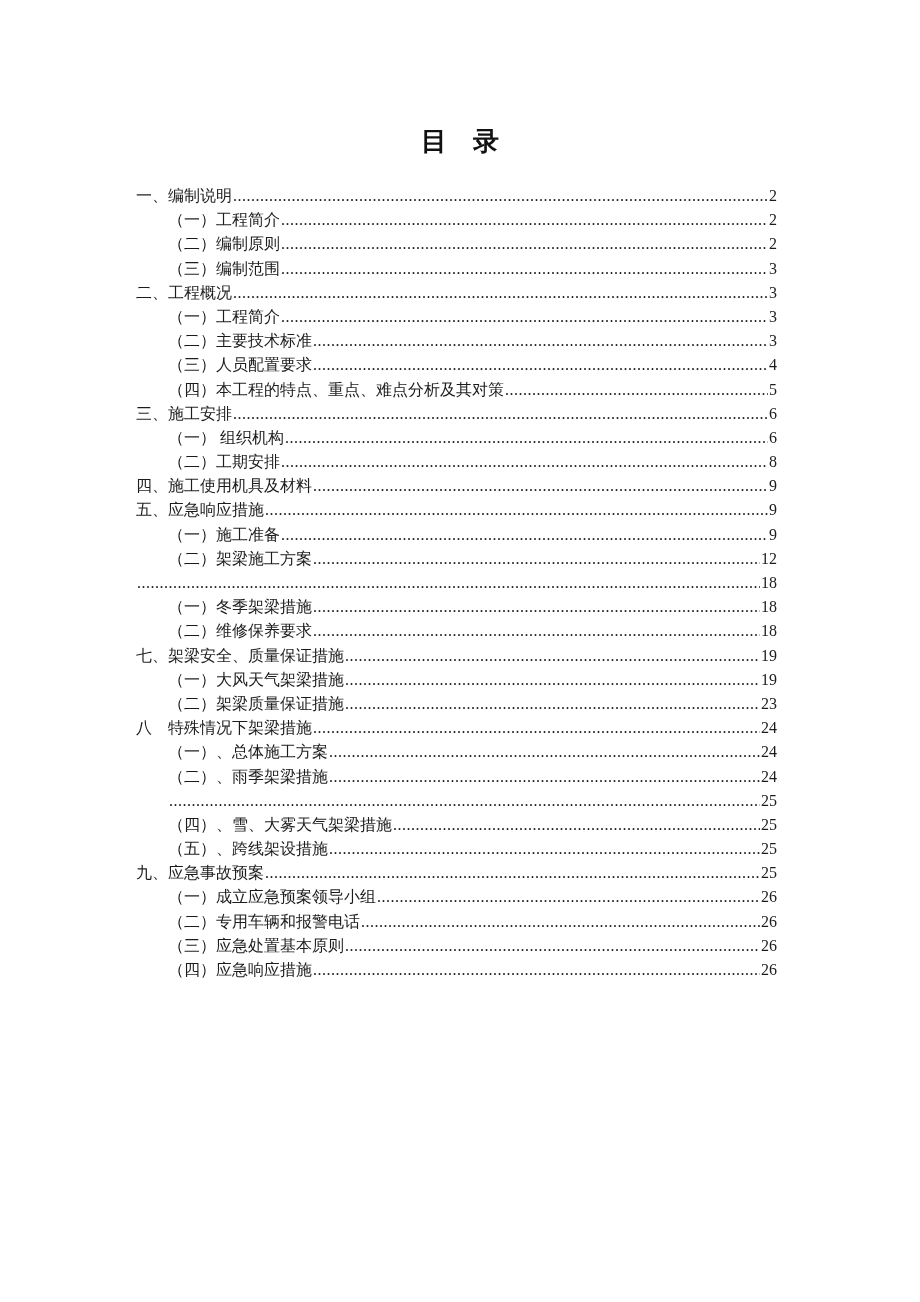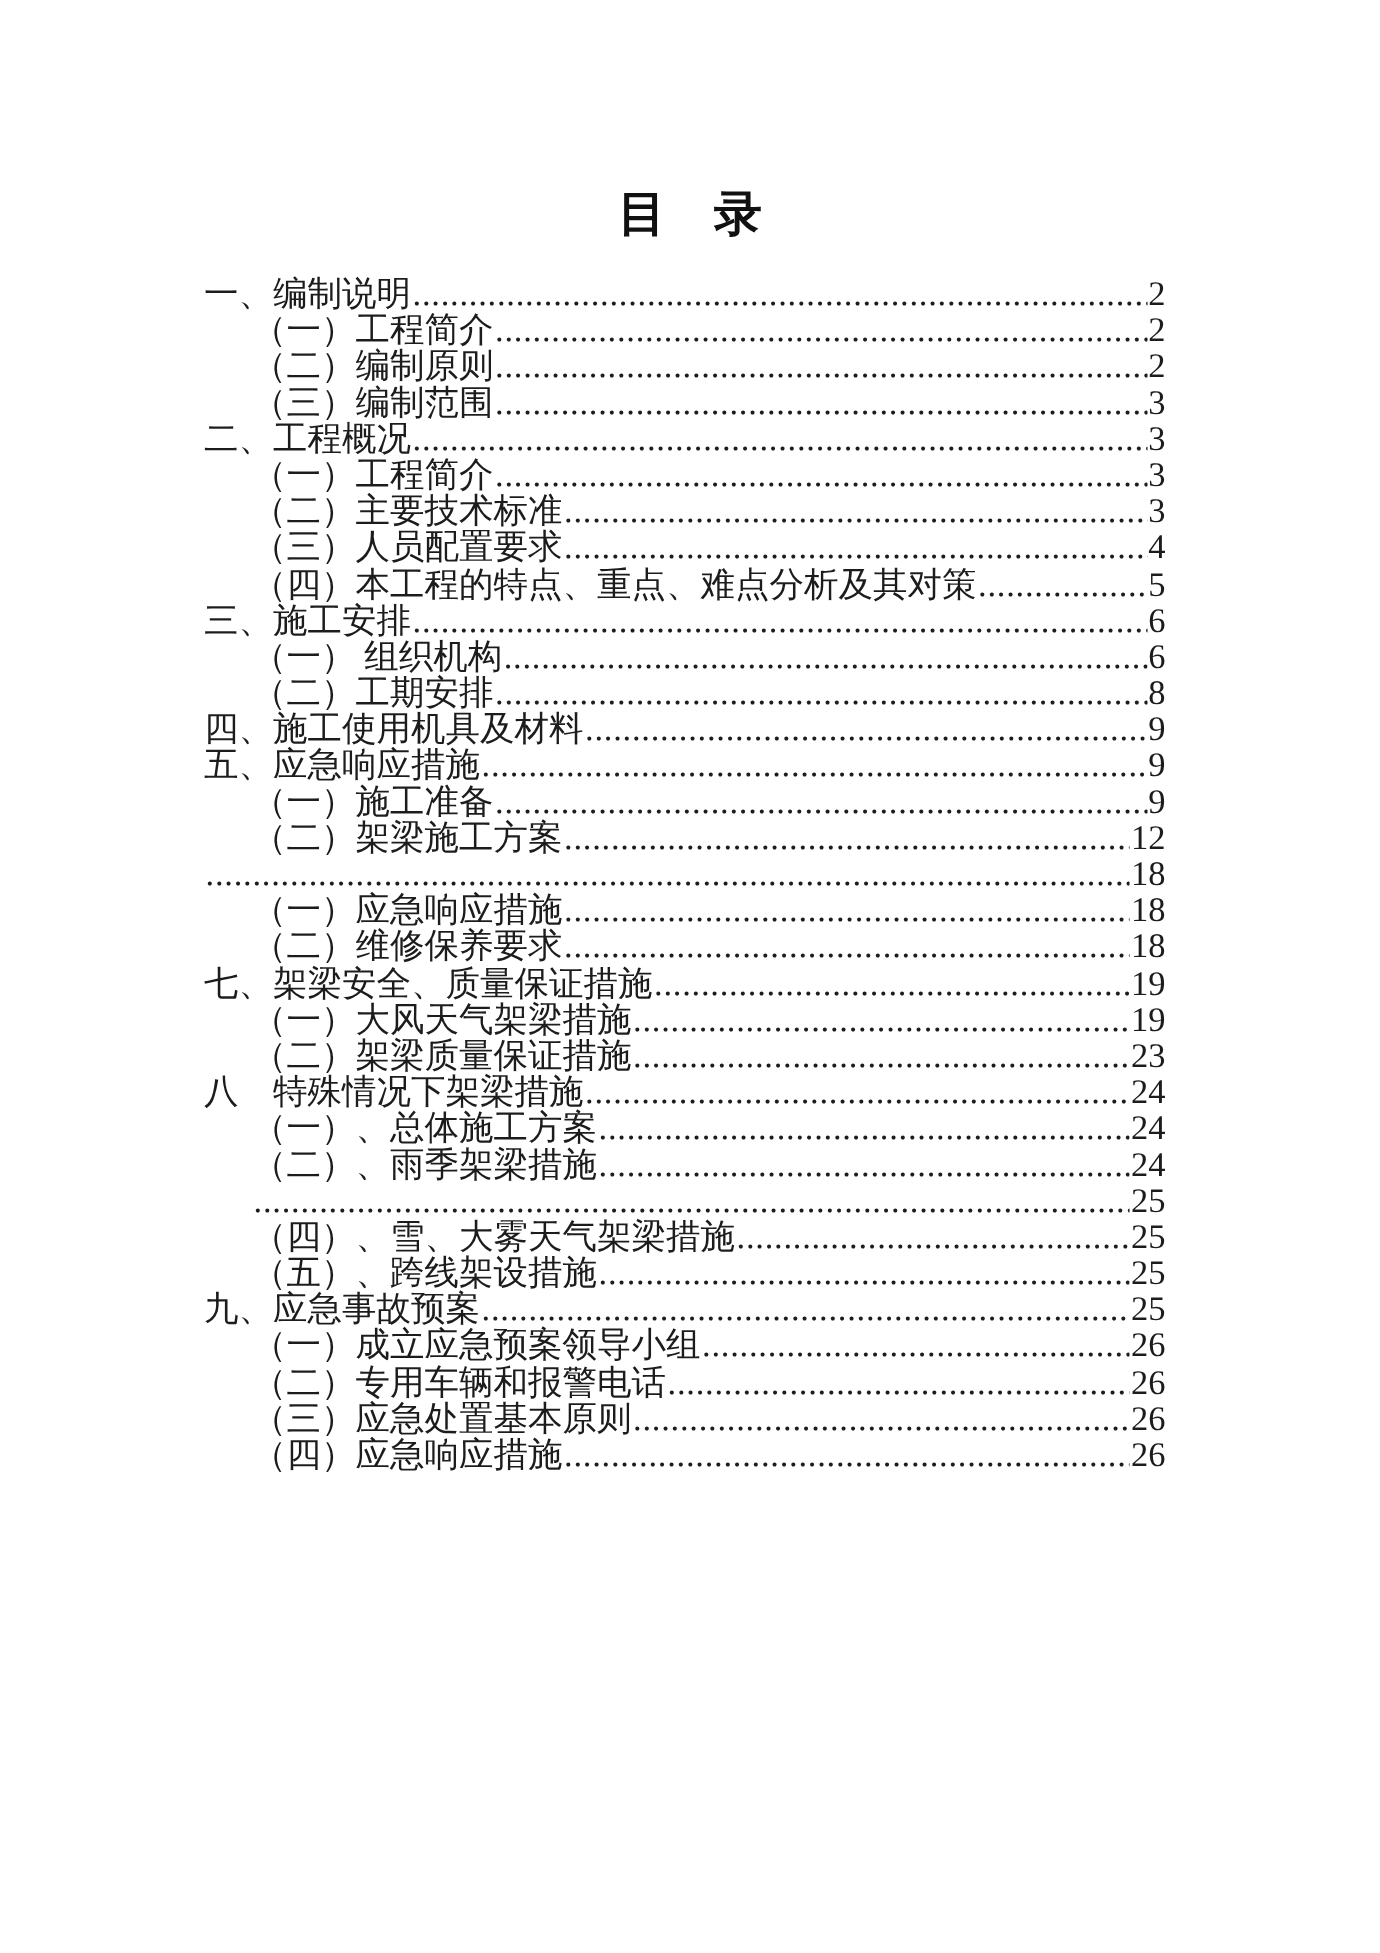--- a/index.html
+++ b/index.html
@@ -20,39 +20,39 @@
     inset: 0;
     background: #ffffff;
   }
   .doc-title {
     position: absolute;
     top: 120px;
     left: 0;
     width: 100%;
     margin: 0;
     text-align: center;
-    font-size: 32px;
+    font-size: 26px;
     font-weight: bold;
     line-height: 44px;
     color: #111111;
     letter-spacing: 0;
     white-space: pre;
   }
   .toc {
     position: absolute;
     top: 184px;
     left: 136px;
     width: 641px;
   }
   .toc-row {
     display: flex;
     align-items: baseline;
     height: 24.19px;
     line-height: 24.19px;
-    font-size: 23px;
+    font-size: 16px;
     white-space: nowrap;
   }
   .toc-row.level2 {
     padding-left: 32px;
   }
   .toc-label {
     flex: none;
   }
   .toc-dots {
     flex: 1 1 auto;
@@ -148,21 +148,21 @@
       <div class="toc-row level2">
         <span class="toc-label">（二）架梁施工方案</span>
         <span class="toc-dots">................................................................................................................................................................................................................................................</span>
         <span class="toc-page">12</span>
       </div>
       <div class="toc-row level1">
         <span class="toc-dots">................................................................................................................................................................................................................................................</span>
         <span class="toc-page">18</span>
       </div>
       <div class="toc-row level2">
-        <span class="toc-label">（一）应急响应措施</span>
+        <span class="toc-label">（一）冬季架梁措施</span>
         <span class="toc-dots">................................................................................................................................................................................................................................................</span>
         <span class="toc-page">18</span>
       </div>
       <div class="toc-row level2">
         <span class="toc-label">（二）维修保养要求</span>
         <span class="toc-dots">................................................................................................................................................................................................................................................</span>
         <span class="toc-page">18</span>
       </div>
       <div class="toc-row level1">
         <span class="toc-label">七、架梁安全、质量保证措施</span>

